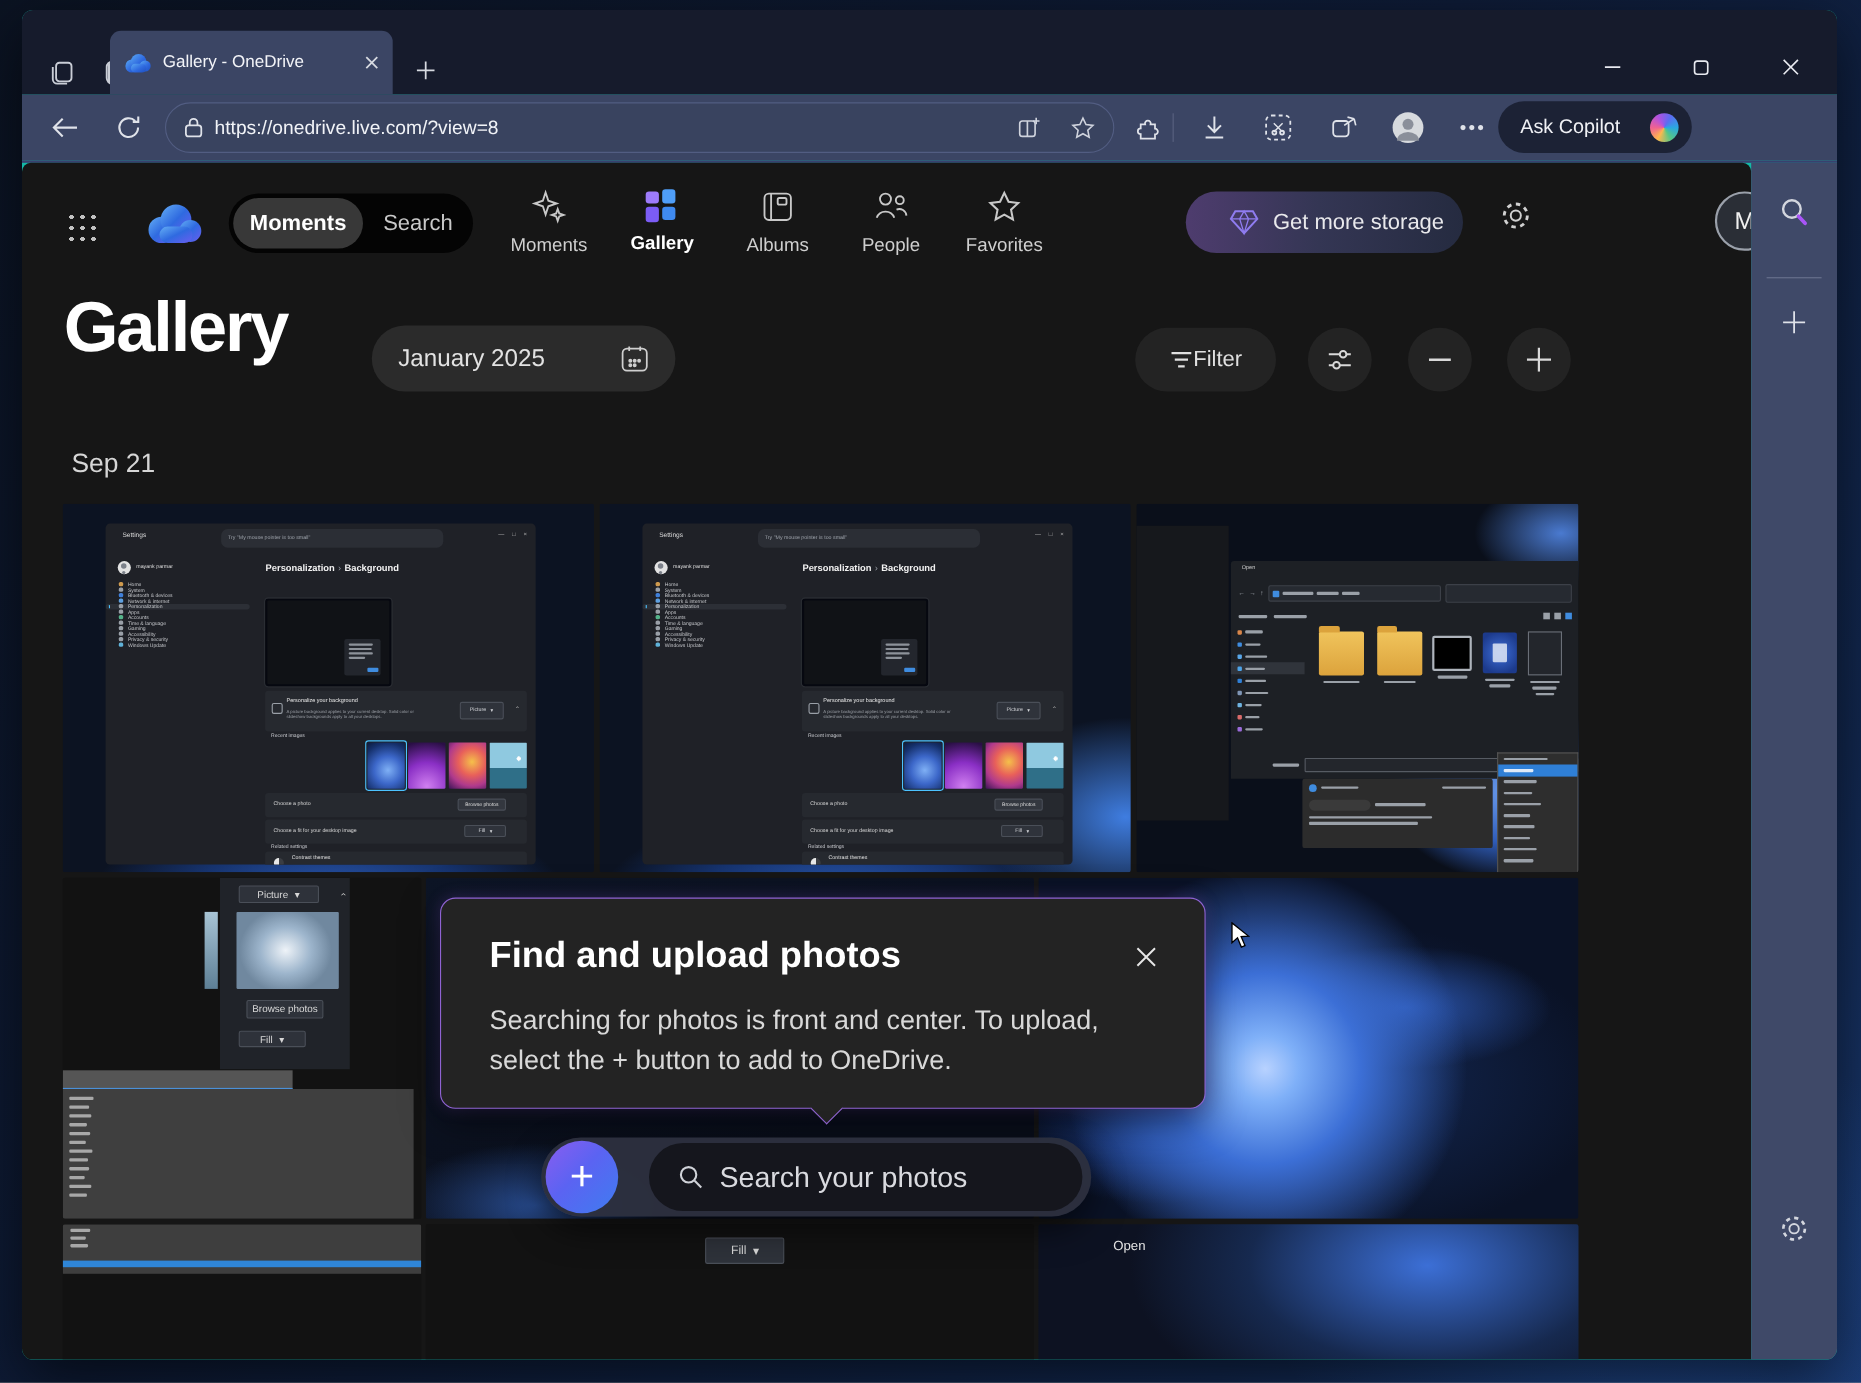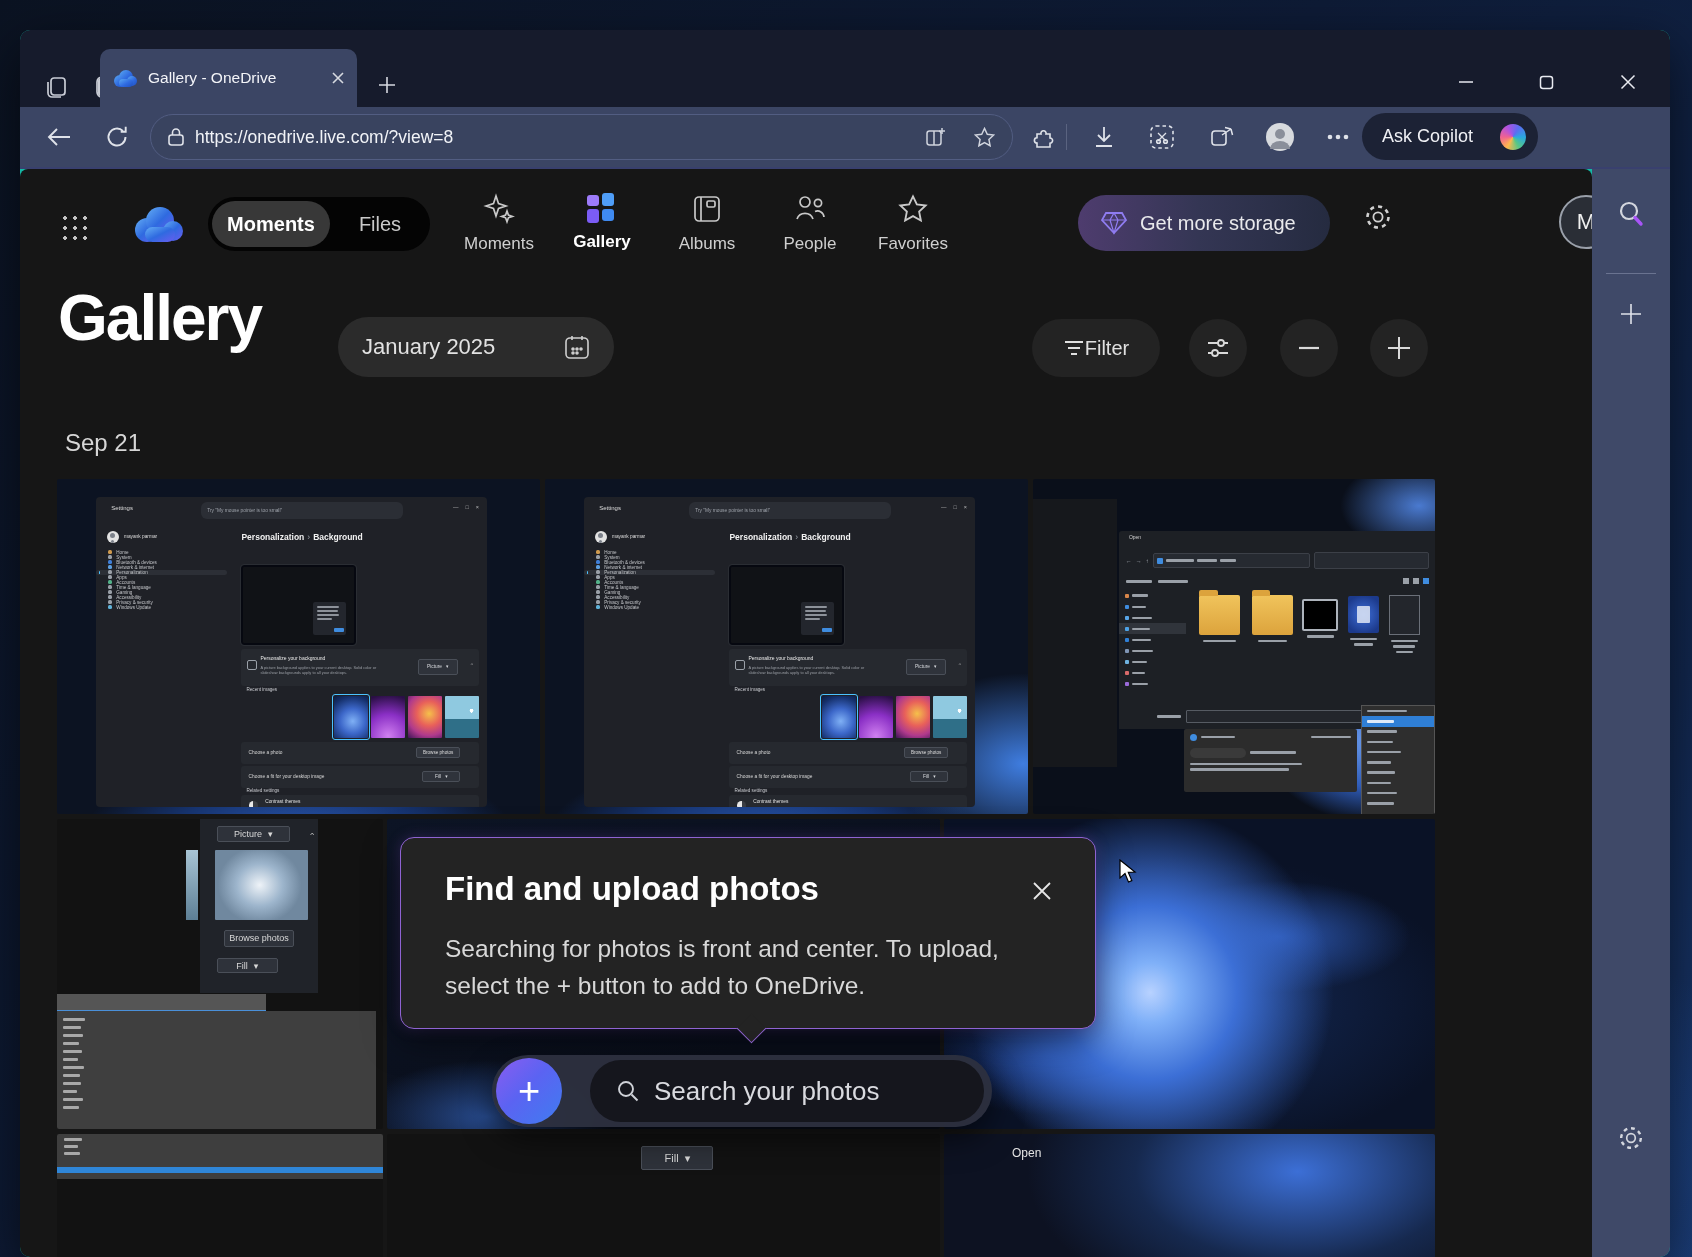--- a/index.html
+++ b/index.html
@@ -5,21 +5,21 @@
   html,body{margin:0;padding:0;}
   body{width:1692px;height:1257px;position:relative;overflow:hidden;
        font-family:"Liberation Sans", sans-serif;
        background:linear-gradient(135deg,#0b1322 0%,#0e1b36 45%,#122850 80%,#1a3a72 100%);}
   .abs{position:absolute;}
   svg{display:block;}
   .desktop-glow{position:absolute;right:-120px;bottom:-140px;width:700px;height:500px;
        background:radial-gradient(ellipse at center,rgba(47,107,205,.40),transparent 65%);}
 
   
-  .bwin{position:absolute;left:20px;top:30px;width:1650px;height:1227px;border-radius:10px;
+  .bwin{position:absolute;left:20px;top:9px;width:1650px;height:1227px;border-radius:10px;
         overflow:hidden;background:#14b8a6;box-shadow:0 18px 55px rgba(0,0,0,.6);}
   .titlebar{position:absolute;left:0;top:0;right:0;height:77px;background:#161b2c;}
   .tb-ico{position:absolute;top:42px;width:30px;height:30px;display:flex;align-items:center;justify-content:center;}
   .tab{position:absolute;left:80px;top:19px;width:257px;height:58px;background:#3b4564;
        border-radius:10px 10px 0 0;display:flex;align-items:center;padding:0 12px;box-sizing:border-box;}
   .tab-title{flex:1;margin-left:10px;font-size:15.5px;color:#f3f4f8;white-space:nowrap;overflow:hidden;}
   .newtab{position:absolute;left:352px;top:40px;width:30px;height:30px;display:flex;align-items:center;justify-content:center;}
   .winctl{position:absolute;top:36px;width:44px;height:32px;display:flex;align-items:center;justify-content:center;}
 
   .toolbar{position:absolute;left:0;top:77px;right:0;height:60px;background:#3b4564;}
@@ -62,21 +62,21 @@
   .topnav .lab{font-size:17px;color:#cfcfcf;}
   .topnav.active .lab{color:#fff;font-weight:bold;}
   .gal-ico{position:relative;width:30px;height:30px;}
   .gal-ico div{position:absolute;border-radius:3px;}
   .g1{left:0;top:2px;width:12px;height:11px;background:#9d7bfa;}
   .g2{left:0;top:16px;width:12px;height:14px;background:#7b5cf5;}
   .g3{left:15px;top:0;width:12px;height:13px;background:#4f9ef8;}
   .g4{left:15px;top:16px;width:12px;height:12px;background:#3f8af0;}
   .storage-pill{position:absolute;left:1058px;top:26px;width:252px;height:56px;border-radius:28px;
         background:linear-gradient(90deg,#4e3c6e,#343654 48%,#252b40);display:flex;align-items:center;gap:12px;
-        padding-left:22px;box-sizing:border-box;}
+        padding-left:22px;box-sizing:border-box;justify-content:center;}
   .storage-label{font-size:20px;color:#e9e9ec;}
   .hdr-gear{position:absolute;left:1343px;top:33px;width:30px;height:30px;}
   .m-avatar{position:absolute;left:1539px;top:26px;width:54px;height:54px;border-radius:50%;
         background:#2a2e36;border:2px solid #9aa0aa;box-sizing:border-box;display:flex;align-items:center;
         justify-content:center;font-size:22px;color:#f0f0f0;}
 
   
   .pg-title{position:absolute;left:38px;top:112px;font-size:64px;font-weight:bold;letter-spacing:-2px;color:#fff;}
   .month-pill{position:absolute;left:318px;top:148px;width:276px;height:60px;border-radius:30px;background:#2b2b2b;
         display:flex;align-items:center;gap:16px;padding:0 24px;box-sizing:border-box;}
@@ -390,21 +390,21 @@
             </defs>
           <circle cx="17" cy="27" r="12" fill="url(#odg)"></circle>
             <circle cx="30" cy="18" r="14" fill="url(#odg)"></circle>
           <circle cx="43" cy="28" r="10" fill="url(#odg)"></circle>
             <rect x="15" y="24" width="30" height="15" rx="7.5" fill="url(#odg)"></rect>
         </svg>
       </div>
 
       <div class="seg-pill">
         <div class="seg-on">Moments</div>
-        <div class="seg-off">Files</div>
+        <div class="seg-off">Search</div>
       </div>
 
       <div class="topnav" style="left:424px;">
         <svg width="32" height="32" viewBox="0 0 32 32" fill="none" stroke="#c8c8c8" stroke-width="1.7">
           <path d="M13 3 L15.5 10.5 L23 13 L15.5 15.5 L13 23 L10.5 15.5 L3 13 L10.5 10.5 Z"></path>
           <path d="M24 18 L25.4 22 L29.4 23.4 L25.4 24.8 L24 28.8 L22.6 24.8 L18.6 23.4 L22.6 22 Z"></path>
         </svg>
         <span class="lab">Moments</span>
       </div>
 

